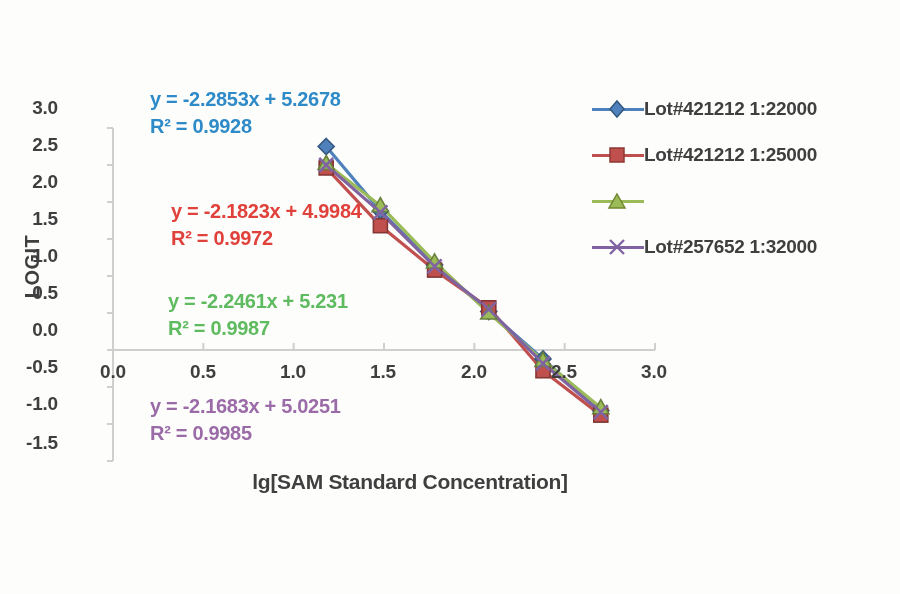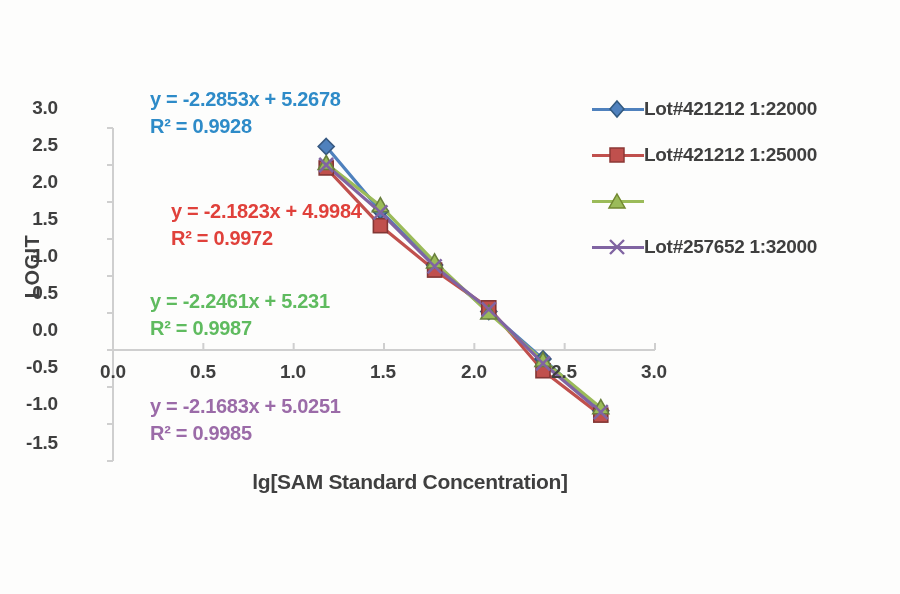--- a/index.html
+++ b/index.html
@@ -199,21 +199,21 @@
   <div class="eqn" style="left:150px; top:86px;  width:230px; color:#2E8BC8;">
     <span>y = -2.2853x + 5.2678</span>
     <span class="l2">R² = 0.9928</span>
   </div>
 
   <div class="eqn" style="left:150px; top:198px; width:230px; color:#E0413B;margin-left:21px;">
     <span>y = -2.1823x + 4.9984</span>
     <span class="l2">R² = 0.9972</span>
   </div>
 
-  <div class="eqn" style="left:150px; top:288px; width:230px; color:#5FBB5F;">
+  <div class="eqn" style="left:168px; top:288px; width:230px; color:#5FBB5F;">
     <span>y = -2.2461x + 5.231</span>
     <span class="l2">R² = 0.9987</span>
   </div>
 
   <div class="eqn" style="left:150px; top:393px; width:230px; color:#9B6BA8;">
     <span>y = -2.1683x + 5.0251</span>
     <span class="l2">R² = 0.9985</span>
   </div>
 
   <div id="legend">

